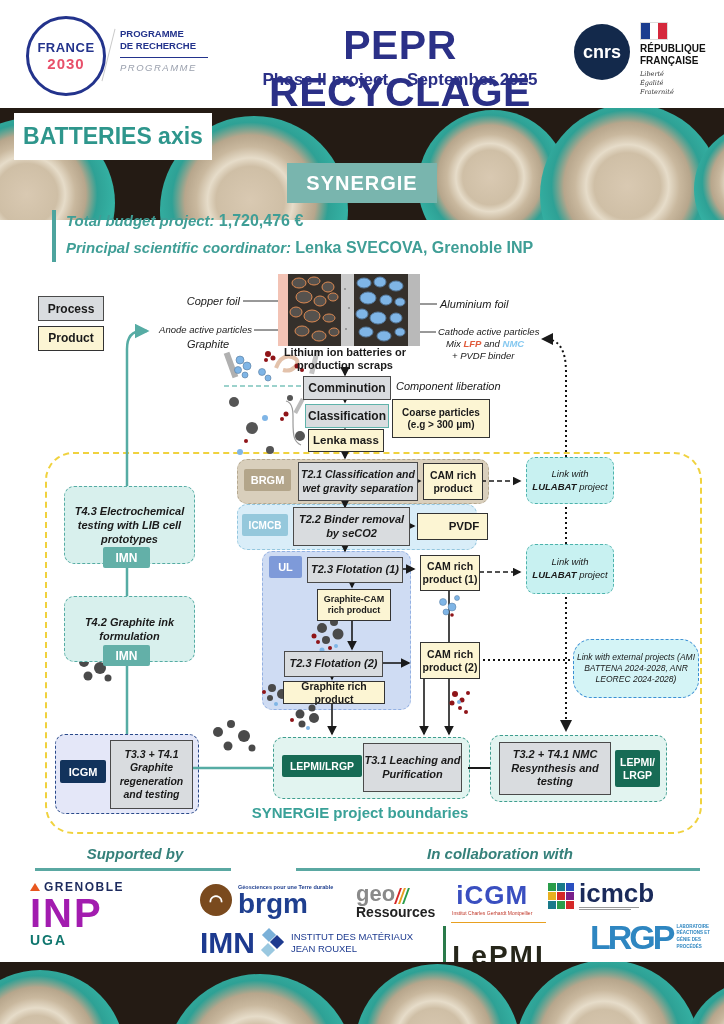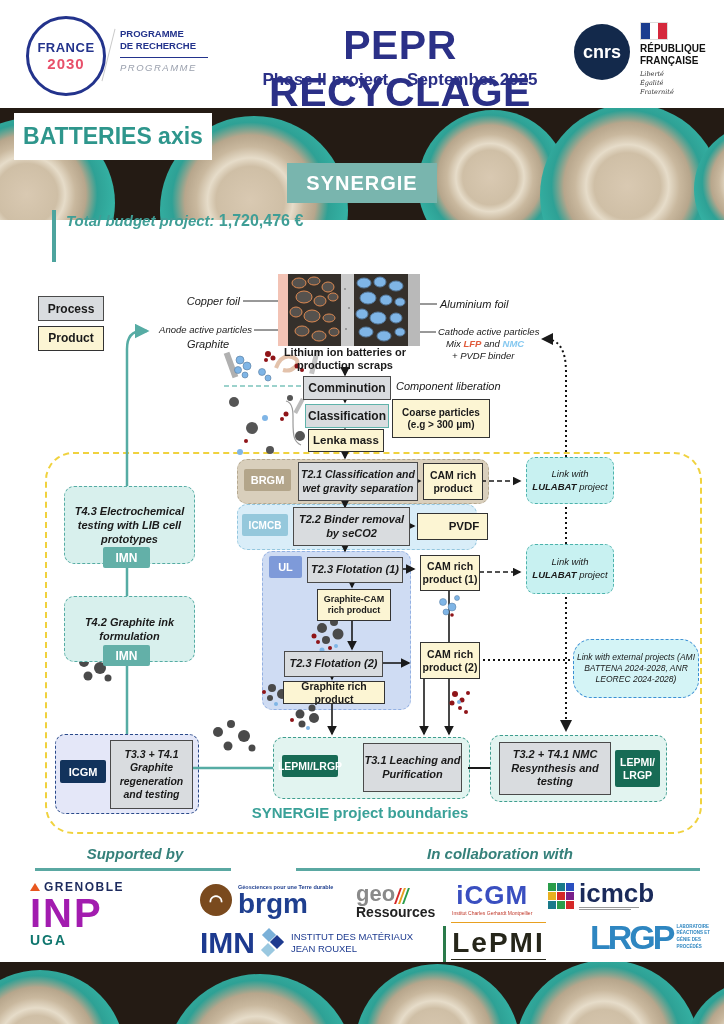--- a/index.html
+++ b/index.html
@@ -111,20 +111,25 @@
     <div class="abs axisbox">BATTERIES axis</div>
     <div class="abs synbox">SYNERGIE</div>
   </div>
 
   <div class="abs bar"></div>
   <div class="abs info1">
     <span class="il">Total budget project:</span>
     <span> </span>
     <span class="iv">1,720,476 €</span>
   </div>
+  <div class="abs info2">
+    <span class="il">Principal scientific coordinator:</span>
+    <span> </span>
+    <span class="iv">Lenka SVECOVA, Grenoble INP</span>
+  </div>
 
   <div class="abs proc z2" style="left:38px;top:296px;width:64px;height:23px;font-size:12px;">Process</div>
   <div class="abs ybox z2" style="left:38px;top:326px;width:64px;height:23px;font-size:12px;">Product</div>
 
   <svg class="abs z2" style="left:278px;top:274px;" width="142" height="72" viewBox="0 0 142 72">
     <rect x="0" y="0" width="10" height="72" fill="#f3c3b5"></rect>
     <rect x="10" y="0" width="53" height="72" fill="#35302b"></rect>
     <g fill="#56524e" stroke="#de8a52" stroke-width="1">
       <ellipse cx="21" cy="9" rx="7" ry="5"></ellipse>
         <ellipse cx="36" cy="7" rx="6" ry="4"></ellipse>
@@ -216,21 +221,21 @@
   <div class="abs cyanbox z2" style="left:64px;top:486px;width:125px;height:72px;font-size:11px;padding:2px;">T4.3 Electrochemical testing with LIB cell prototypes</div>
   <div class="abs tag z3" style="left:103px;top:547px;width:47px;height:21px;background:#63b0a8;font-size:12px;">IMN</div>
   <div class="abs cyanbox z2" style="left:64px;top:596px;width:125px;height:60px;font-size:11px;padding:2px;">T4.2 Graphite ink formulation</div>
   <div class="abs tag z3" style="left:103px;top:645px;width:47px;height:21px;background:#63b0a8;font-size:12px;">IMN</div>
 
   <div class="abs grp" style="left:55px;top:734px;width:142px;height:78px;background:#e4e7f8;border-color:#2a4a8a;z-index:1;"></div>
   <div class="abs tag z2" style="left:60px;top:760px;width:46px;height:23px;background:#12335c;font-size:11px;">ICGM</div>
   <div class="abs task z2" style="left:110px;top:740px;width:81px;height:67px;font-size:10.5px;">T3.3 + T4.1 Graphite regeneration and testing</div>
 
   <div class="abs grp" style="left:273px;top:737px;width:195px;height:60px;background:#e2f4f0;border-color:#3f9e8f;z-index:1;"></div>
-  <div class="abs tag z2" style="left:282px;top:755px;width:56px;height:22px;background:#176b55;font-size:10.5px;">LEPMI/LRGP</div>
+  <div class="abs tag z2" style="left:282px;top:755px;width:80px;height:22px;background:#176b55;font-size:10.5px;">LEPMI/LRGP</div>
   <div class="abs task z2" style="left:363px;top:743px;width:97px;height:47px;font-size:11px;">T3.1 Leaching and Purification</div>
 
   <div class="abs grp" style="left:490px;top:735px;width:175px;height:65px;background:#e2f4f0;border-color:#3f9e8f;z-index:1;"></div>
   <div class="abs task z2" style="left:499px;top:742px;width:110px;height:51px;font-size:11px;">T3.2 + T4.1 NMC Resynthesis and testing</div>
   <div class="abs tag z2" style="left:615px;top:750px;width:45px;height:37px;background:#176b55;font-size:10.5px;line-height:1.2;">LEPMI/ LRGP</div>
 
   <svg class="ov" width="724" height="1024" viewBox="0 0 724 1024">
     <defs>
       <marker id="mb" markerWidth="7" markerHeight="7" refX="5" refY="3" orient="auto">
         <path d="M0,0 L6,3 L0,6 z" fill="#1a1a1a"></path>
@@ -457,21 +462,21 @@
     </span>
     <span style="font-size:9.5px;color:#1d3a8f;line-height:1.25;">
       <div>INSTITUT DES MATÉRIAUX</div>
       <div>JEAN ROUXEL</div>
     </span>
   </div>
 
   <div class="abs" style="left:443px;top:922px;display:flex;gap:5px;">
     <div style="width:2.5px;height:44px;background:#2a7a4a;margin-top:4px;"></div>
     <div style="text-align:center;">
-      <div style="font-size:28px;font-weight:700;color:#26261a;line-height:1;letter-spacing:2px;border-top:1.5px solid #e8a020;padding-top:6px;">LePMI</div>
+      <div style="font-size:28px;font-weight:700;color:#26261a;line-height:1;letter-spacing:2px;border-top:1.5px solid #e8a020;padding-top:19px;">LePMI</div>
       <div style="font-size:8px;font-style:italic;color:#3a8b84;border-top:1px solid #26261a;margin-top:2px;padding-top:1px;letter-spacing:1px;">Grenoble - Chambéry</div>
     </div>
   </div>
 
   <div class="abs" style="left:590px;top:920px;display:flex;align-items:center;gap:4px;">
     <span style="font-size:34px;font-weight:900;color:#2e86c1;letter-spacing:-3px;line-height:1;">LRGP</span>
     <span style="font-size:4.5px;color:#2e86c1;width:48px;line-height:1.5;font-weight:bold;">LABORATOIRE RÉACTIONS ET GÉNIE DES PROCÉDÉS</span>
   </div>
 
   <div class="abs strip">

